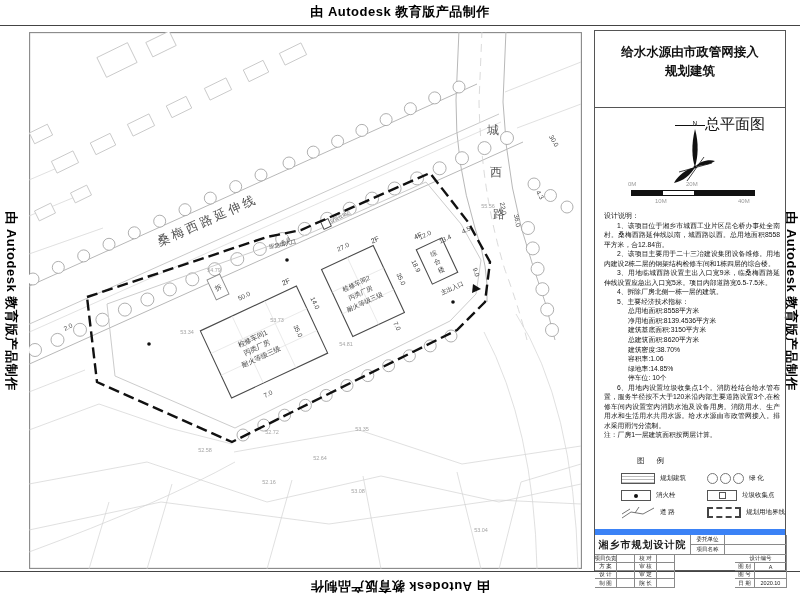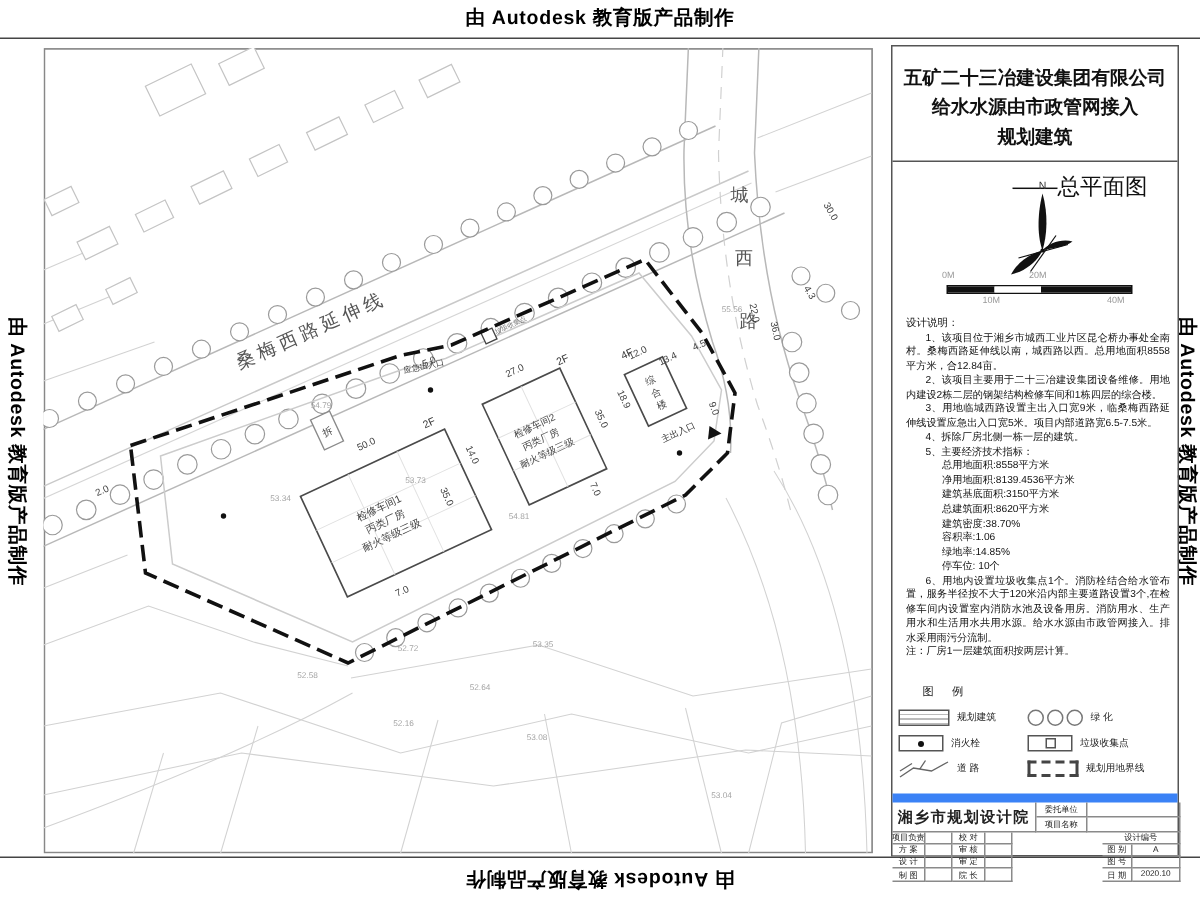--- a/index.html
+++ b/index.html
@@ -31,21 +31,21 @@
   #north-box{position:absolute;left:70px;top:86px;width:60px;height:72px}
   .scalebar{position:absolute;left:36px;top:150px;width:124px;height:28px;font-size:6px;color:#999}
   .sb-lab{position:absolute;white-space:nowrap}
   .sb-bar{position:absolute;top:9px;left:0;width:124px;height:6px;border:1px solid #111;box-sizing:border-box;display:flex}
   .sb-seg{height:100%}
   .notes{position:absolute;left:9px;top:180px;width:176px;height:240px;font-size:6.8px;line-height:1.4;overflow:hidden;text-align:justify}
   .notes-title{font-size:7px}
   .nt{margin:0}
   .i1{text-indent:13px}
   .i2{padding-left:24px}
-  .legend{position:absolute;left:4px;top:424px;width:176px;height:62px;font-size:6.5px;color:#222}
+  .legend{position:absolute;left:26px;top:424px;width:176px;height:62px;font-size:6.5px;color:#222}
   .lg-title{font-size:7.5px;letter-spacing:5px;margin:1px 0 4px 16px}
   .lg-grid{display:grid;grid-template-columns:86px 90px;grid-auto-rows:17px;align-items:center}
   .lg-item{display:flex;align-items:center;gap:5px}
   .sw{box-sizing:border-box;flex:none}
   .sw-bldg{width:34px;height:11px;border:1px solid #555;background:repeating-linear-gradient(180deg,#fff 0 2px,#bbb 2px 3px)}
   .sw-hyd{width:30px;height:11px;border:1px solid #555;display:flex;align-items:center;justify-content:center}
   .sw-hyd i{width:4px;height:4px;border-radius:50%;background:#111}
   .sw-trash{width:30px;height:11px;border:1px solid #555;display:flex;align-items:center;justify-content:center}
   .sw-trash i{width:5px;height:5px;border:1px solid #555}
   .sw-green{display:flex;gap:2px}
@@ -282,21 +282,20 @@
         <text class="elev" transform="translate(176,420)">52.58</text>
         <text class="elev" transform="translate(333,399)">53.35</text>
         <text class="elev" transform="translate(329,461)">53.08</text>
         <text class="elev" transform="translate(452,500)">53.04</text>
       </g>
 </svg>
 </div>
 
 <div class="panel">
   <div class="p-title">
-    <div>五矿二十三冶建设集团有限公司</div>
     <div>给水水源由市政管网接入</div>
     <div>规划建筑</div>
   </div>
   <div class="p-divider"></div>
   <div class="p-sub">——总平面图</div>
 
   <svg id="north-box" viewBox="0 0 60 72" xmlns="http://www.w3.org/2000/svg">
     <text x="30" y="9" text-anchor="middle" font-size="7" fill="#333">N</text>
     <path d="M30,12 C26,28 27,42 30,50 C33,40 34,26 30,12 Z" fill="#111"></path>
     <path d="M30,50 C22,52 13,58 9,66 C18,64 26,58 30,50 Z" fill="#111"></path>

